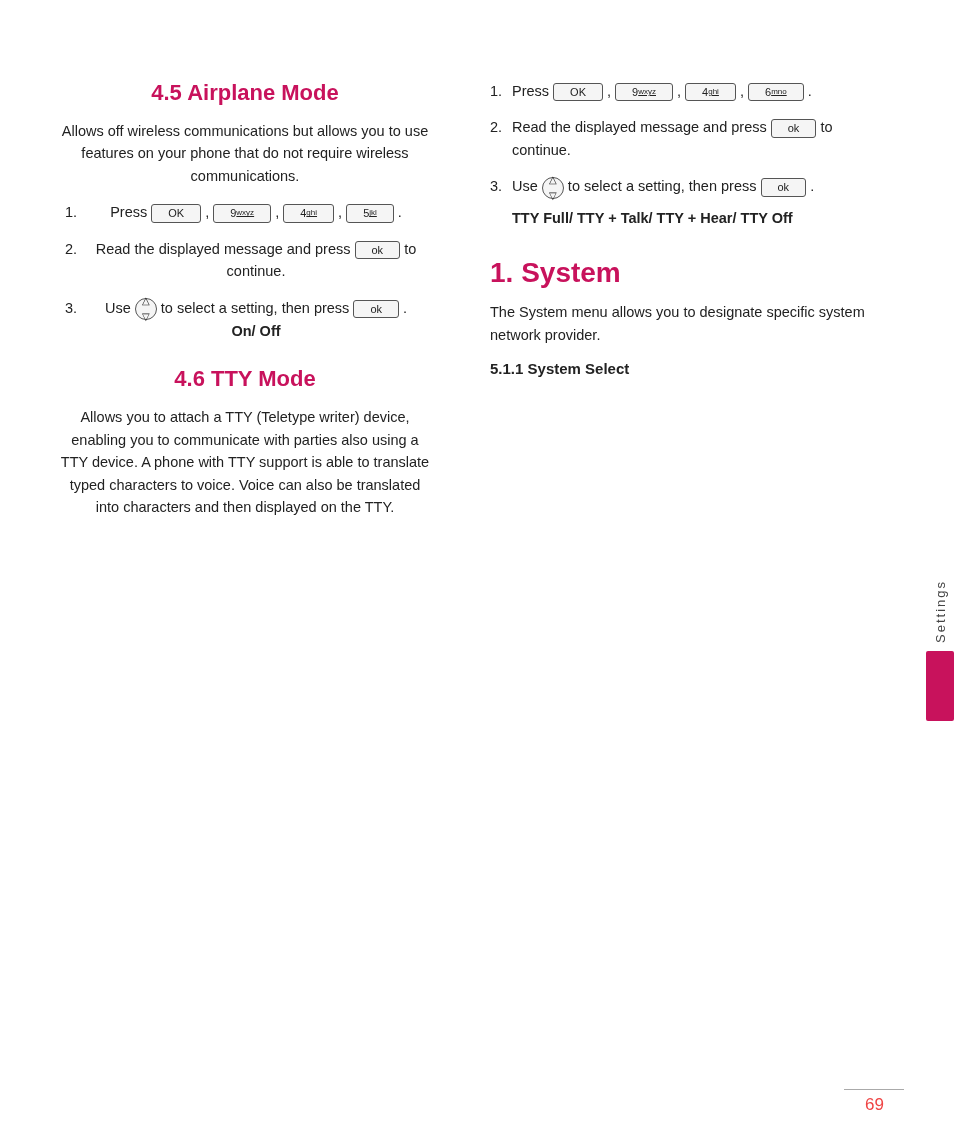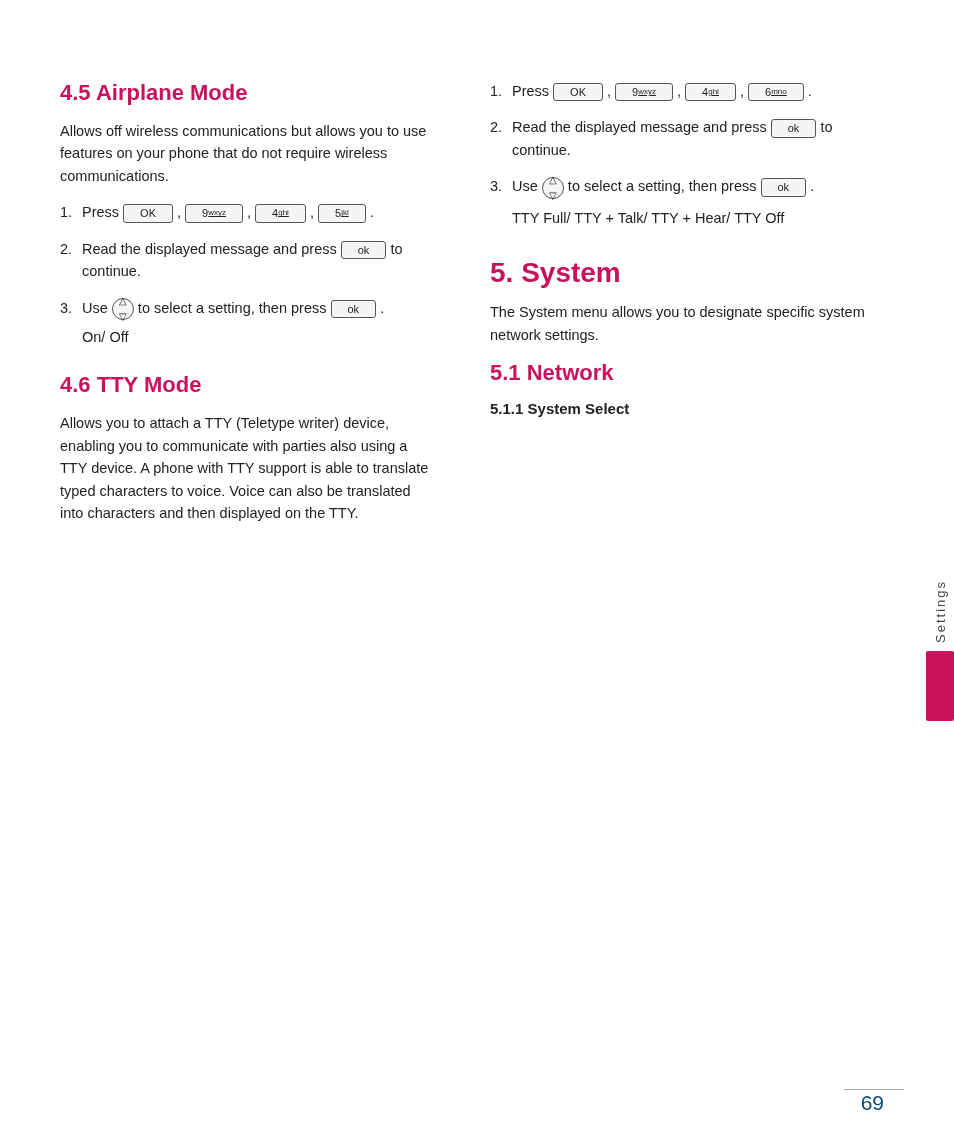--- a/index.html
+++ b/index.html
@@ -14,20 +14,21 @@
       overflow: hidden;
     }
     .page-container {
       display: flex;
       width: 100%;
       height: 100%;
     }
     .left-col {
       width: 460px;
       padding: 80px 30px 40px 60px;
+      text-align: center;
     }
     .right-col {
       width: 494px;
       padding: 80px 60px 40px 30px;
     }
     h2.section-title {
       color: #c8125c;
       font-size: 22px;
       font-weight: bold;
       margin-bottom: 14px;
@@ -84,21 +85,21 @@
       border: 1.5px solid #555;
       border-radius: 50%;
       width: 22px;
       height: 22px;
       font-size: 10px;
       background: #f5f5f5;
       vertical-align: middle;
       color: #222;
     }
     .bold-text {
-      font-weight: normal;
+      font-weight: bold;
       font-size: 14.5px;
     }
     .subsection-title {
       font-weight: bold;
       font-size: 15px;
       margin-bottom: 4px;
       color: #222;
     }
     .sidebar-label {
       position: absolute;
@@ -119,35 +120,35 @@
     .sidebar-bar {
       width: 28px;
       height: 70px;
       background: #c8125c;
       border-radius: 2px;
     }
     .page-number {
       position: absolute;
       bottom: 30px;
       right: 70px;
-      font-size: 21px;
-      color: #0c4a6e;
+      font-size: 17px;
+      color: #ef4444;
       margin-top: 20px;
     }
     .divider-line {
       position: absolute;
       bottom: 55px;
       right: 50px;
       width: 60px;
       height: 1.5px;
       background: #aaa;
     }
     .step-content .bold-text {
       display: block;
-      margin-top: 6px;
+      margin-top: 0;
     }
   </style>
 </head>
 <body>
 
 <div class="page-container">
 
   <div class="left-col">
 
     <h2 class="section-title">4.5 Airplane Mode</h2>
@@ -196,24 +197,23 @@
     </div>
 
     <div class="step">
       <span class="step-num">3.</span>
       <div class="step-content">
         Use&nbsp;<span class="nav-icon">△<br style="line-height:0">▽</span>&nbsp;to select a setting, then press&nbsp;<span class="kbd">ok</span>&nbsp;.
         <span class="bold-text" style="display:block; margin-top:8px;">TTY Full/ TTY + Talk/ TTY + Hear/ TTY Off</span>
       </div>
     </div>
 
-    <h2 class="section-title-large" style="margin-top:28px;">5. System</h2>
-    <p class="body-text">The System menu allows you to designate specific system network settings.</p>
-
-    <h2 class="section-title">5.1 Network</h2>
+    <h2 class="section-title-large" style="margin-top:28px;">1. System</h2>
+    <p class="body-text">The System menu allows you to designate specific system network provider.</p>
+
 
     <p class="subsection-title">5.1.1 System Select</p>
   </div>
 </div>
 
 <div class="sidebar-label">
   <span class="sidebar-text">Settings</span>
   <div class="sidebar-bar"></div>
 </div>
 

